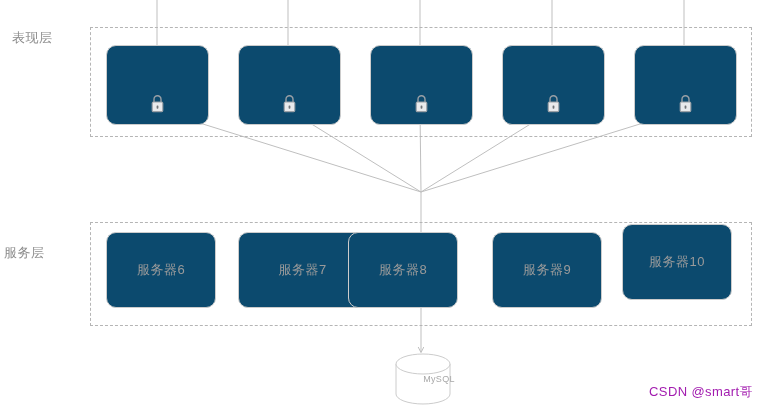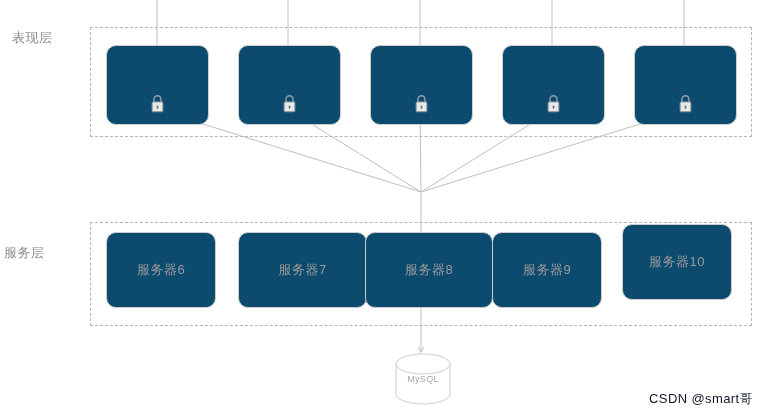--- a/index.html
+++ b/index.html
@@ -72,28 +72,28 @@
   .db-label {
     position: absolute;
     left: 0;
     right: 0;
     text-align: center;
     font-size: 9px;
     color: #a8a8a8;
     letter-spacing: 0.3px;
     white-space: nowrap;
   }
-  #db-name { top: 374px; left: 396px; width: 54px; }
+  #db-name { top: 374px; left: 396px; width: 54px; padding-left: 16px; }
 
   #watermark {
     position: absolute;
     right: 12px;
-    bottom: 3px;
+    bottom: 10px;
     font-size: 13px;
-    color: #0f172a;
+    color: #a21caf;
     letter-spacing: 0.4px;
     white-space: nowrap;
   }
 </style>
 </head>
 <body>
 
 <svg id="canvas" viewBox="0 0 765 411">
   <defs>
     <marker id="arrowhead" markerWidth="7" markerHeight="7" refX="5.4" refY="3" orient="auto">
@@ -174,21 +174,21 @@
 <div class="dashed-zone" id="zone-service"></div>
 
 <div class="node-box" style="left:106px; top:232px; width:110px; height:76px;">
   <span class="node-label">服务器6</span>
 </div>
 
 <div class="node-box" style="left:238px; top:232px; width:129px; height:76px;">
   <span class="node-label">服务器7</span>
 </div>
 
-<div class="node-box" style="left:365px; top:232px; width:128px; height:76px;">
+<div class="node-box" style="left:348px; top:232px; width:110px; height:76px;">
   <span class="node-label">服务器8</span>
 </div>
 
 <div class="node-box" style="left:492px; top:232px; width:110px; height:76px;">
   <span class="node-label">服务器9</span>
 </div>
 
 <div class="node-box" style="left:622px; top:224px; width:110px; height:76px;">
   <span class="node-label">服务器10</span>
 </div>

